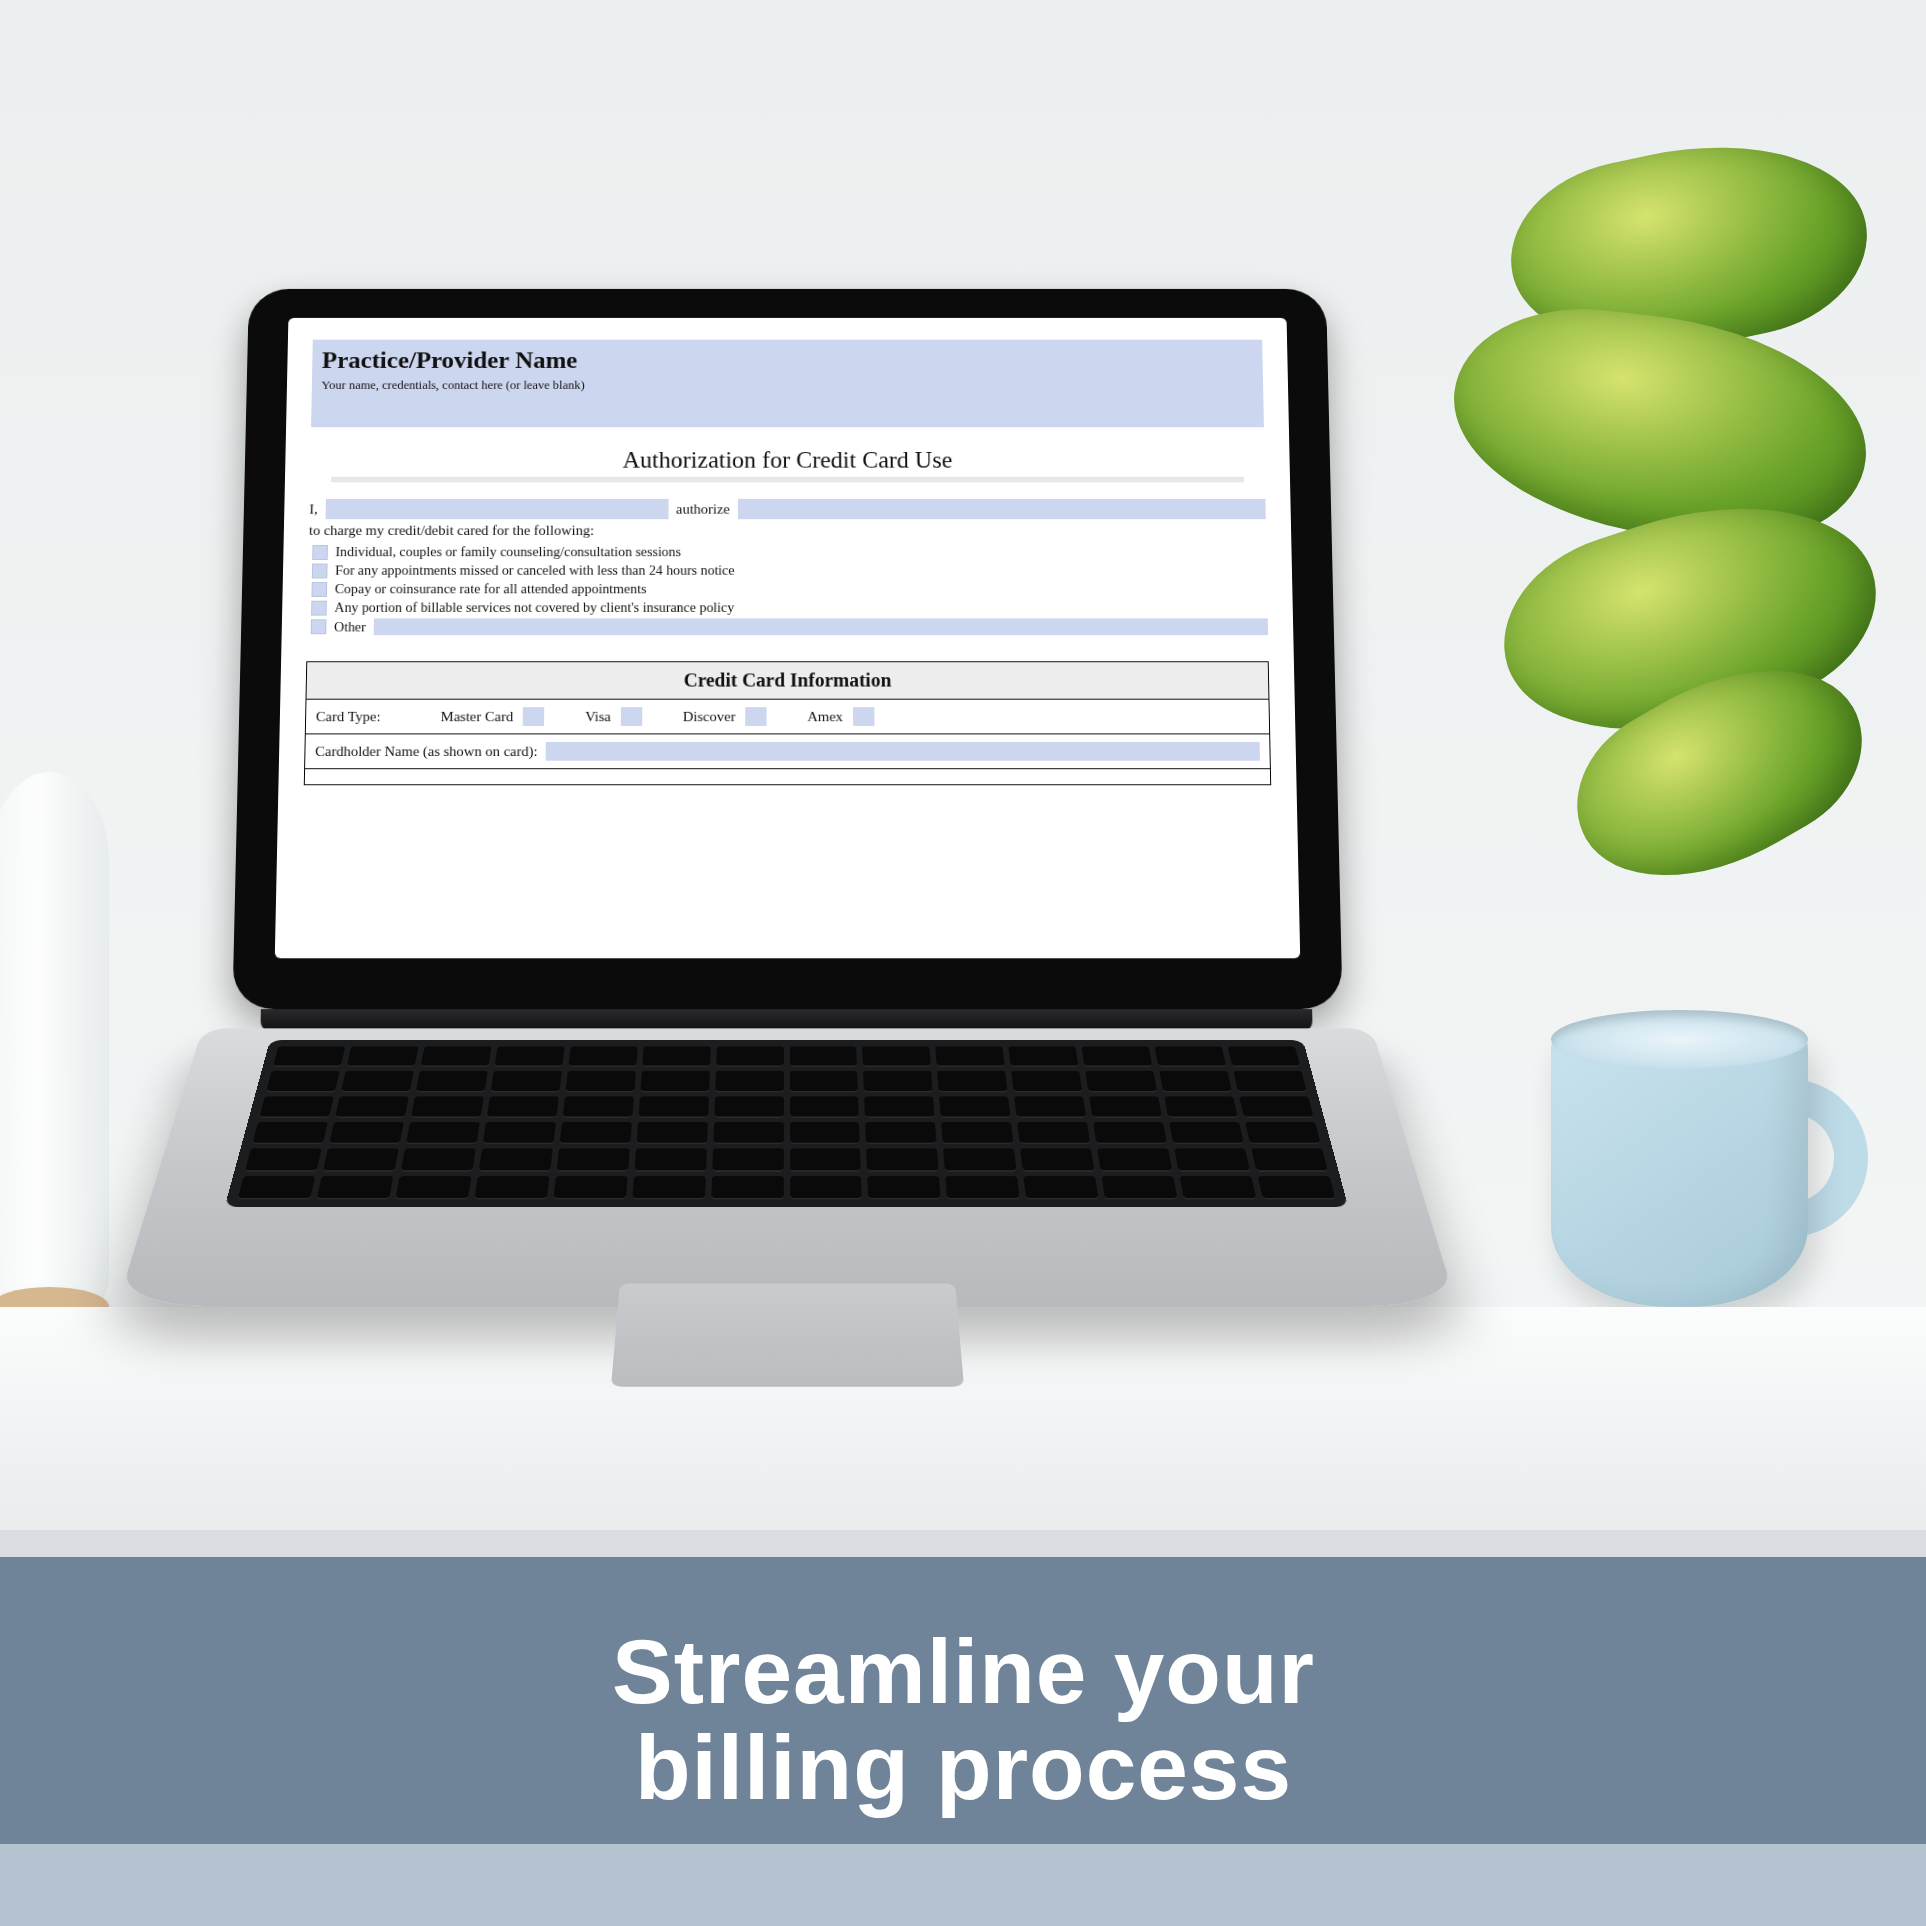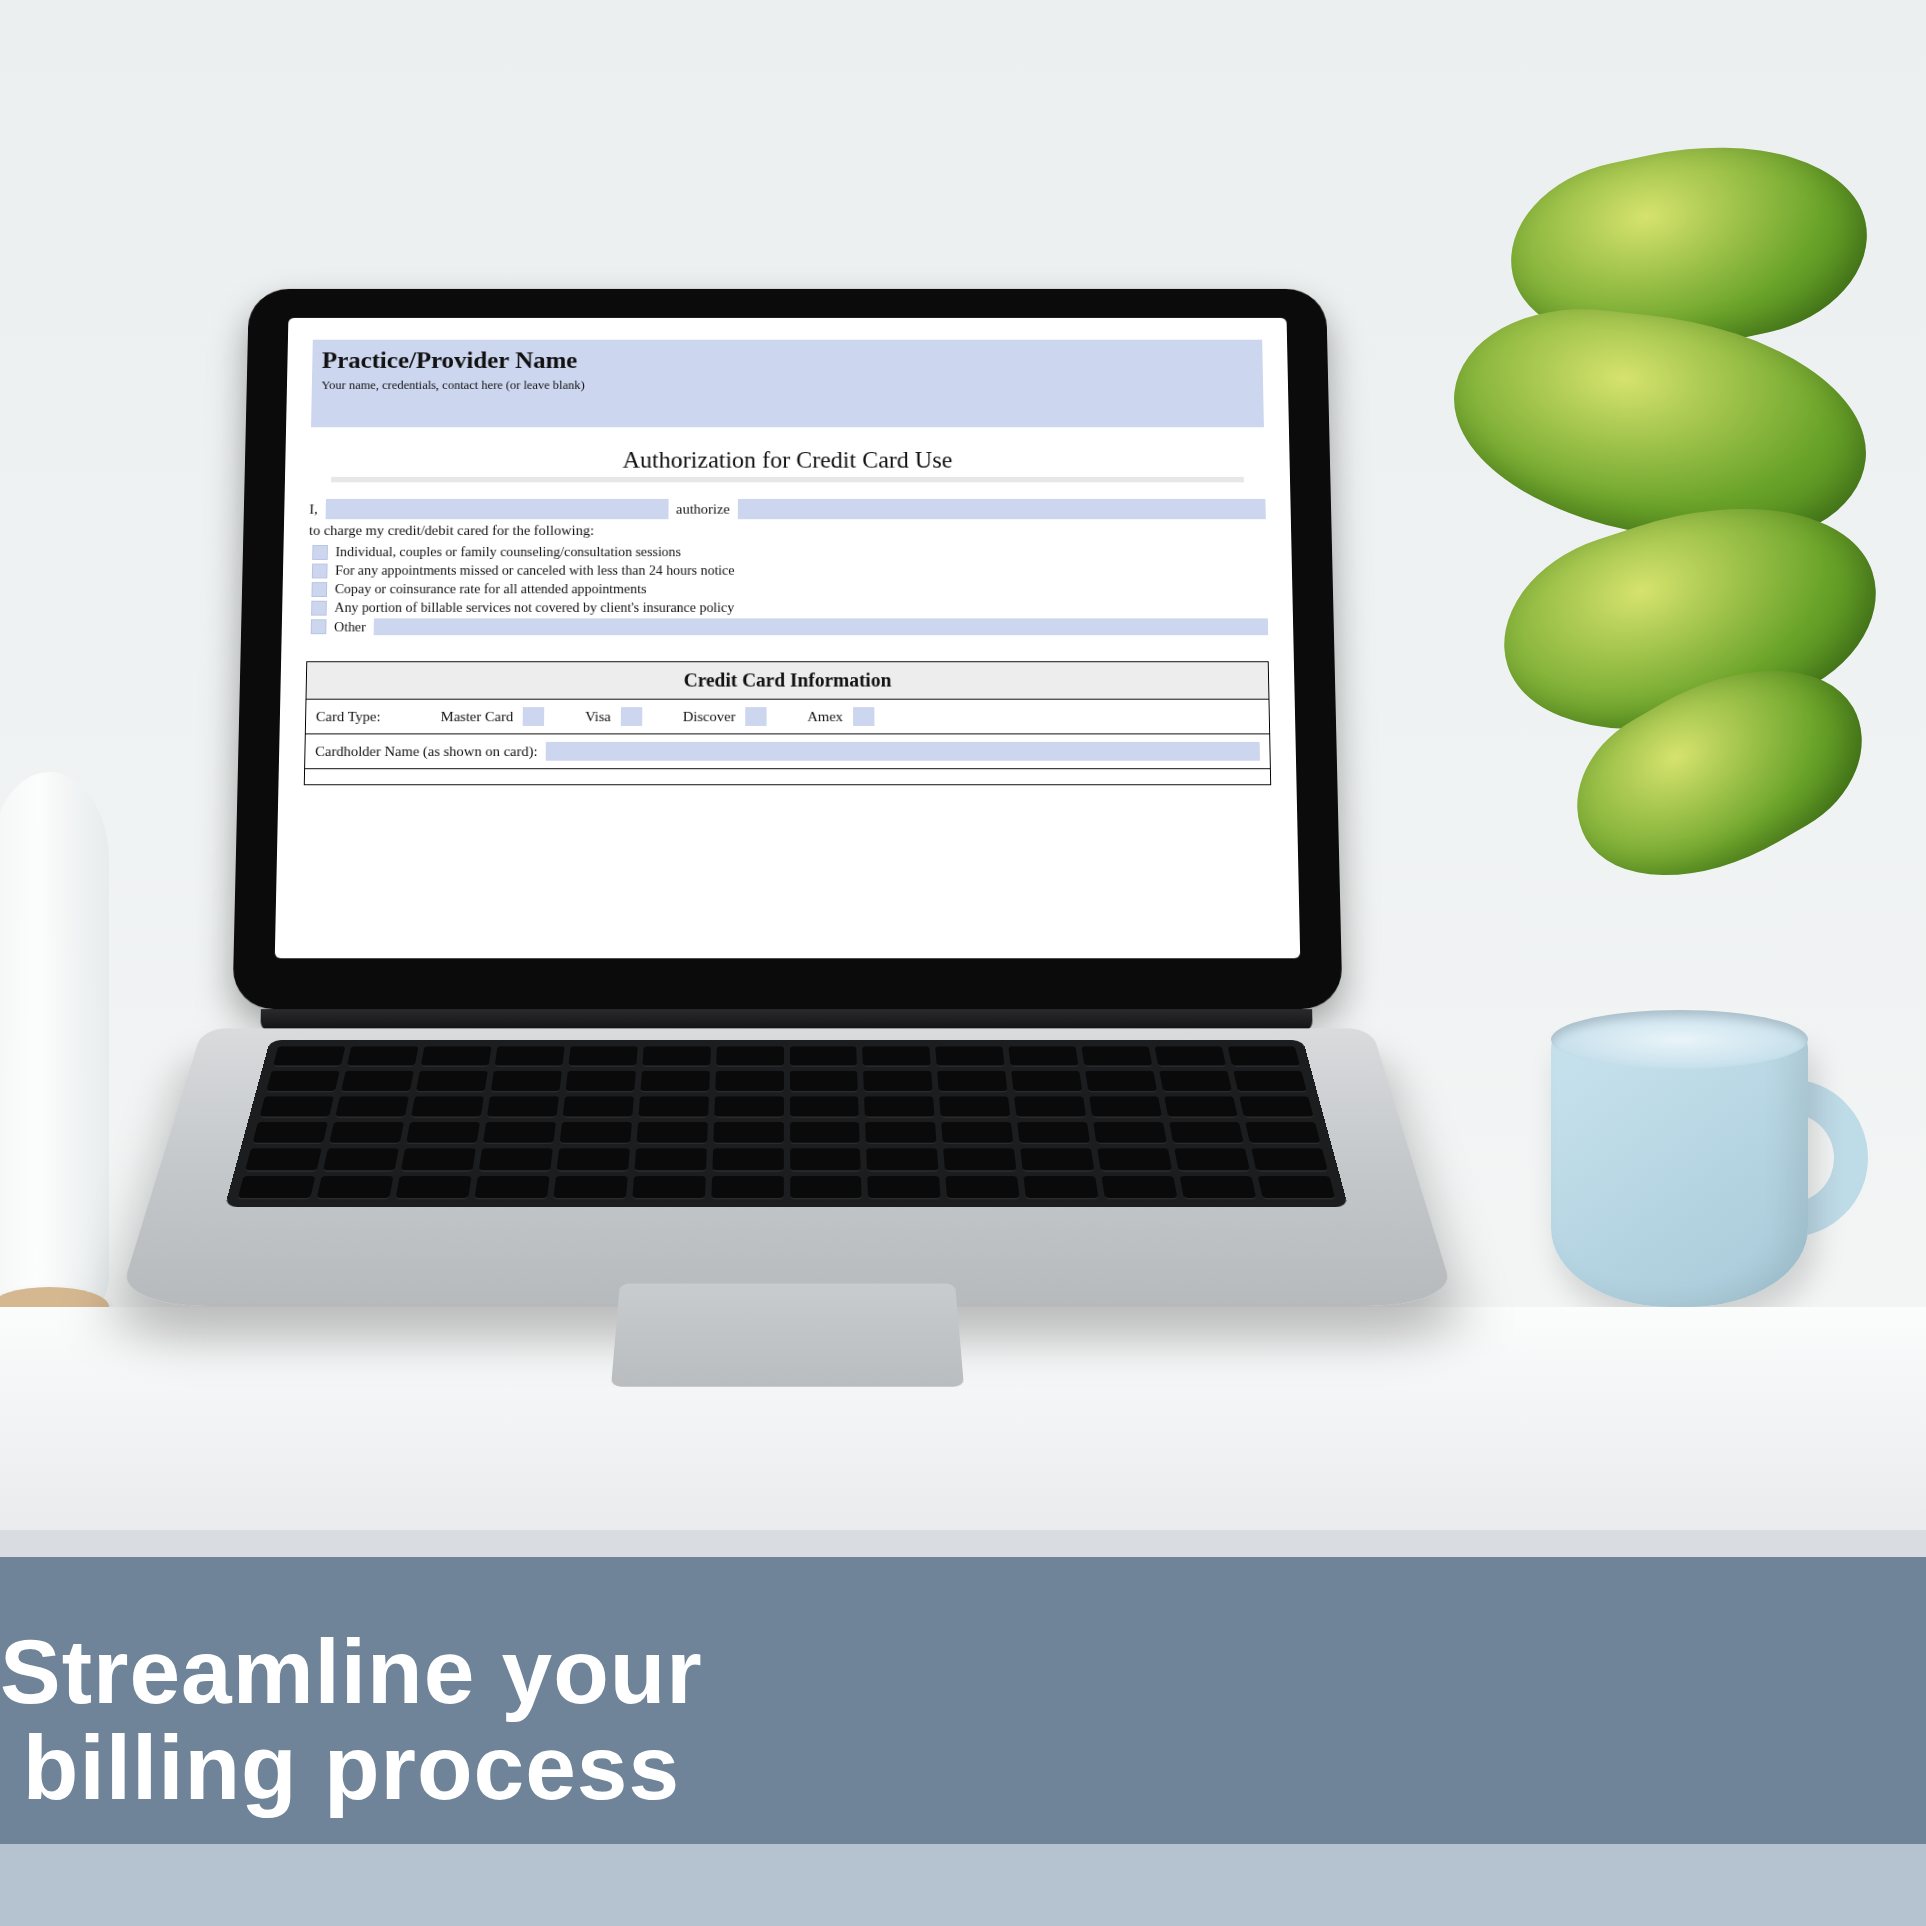--- a/index.html
+++ b/index.html
@@ -13,21 +13,21 @@
     position: relative;
     width: 1927px;
     height: 1927px;
     background: linear-gradient(#ecefef, #f6f8f8);
   }
 
   
   .banner-top-gap { position:absolute; left:0; top:1530px; width:100%; height:28px; background:#d9dde1; }
   .banner {
     position: absolute; left:0; top:1557px; width:100%; height:325px;
-    background:#6f8399; display:flex; align-items:center; 
+    background:#6f8399; display:flex; align-items:center; justify-content:center;
   }
   .banner span {
     color:#fff; font-family: 'Segoe UI', Arial, sans-serif; font-weight:700;
     font-size:91px; line-height:1.05; text-align:center; letter-spacing:1px;
   }
   .banner-bottom-gap { position:absolute; left:0; top:1844px; width:100%; height:82px; background:#b5c2cf; }
 
   
   .shelf {
     position:absolute; left:0; top:1307px; width:100%; height:223px;

